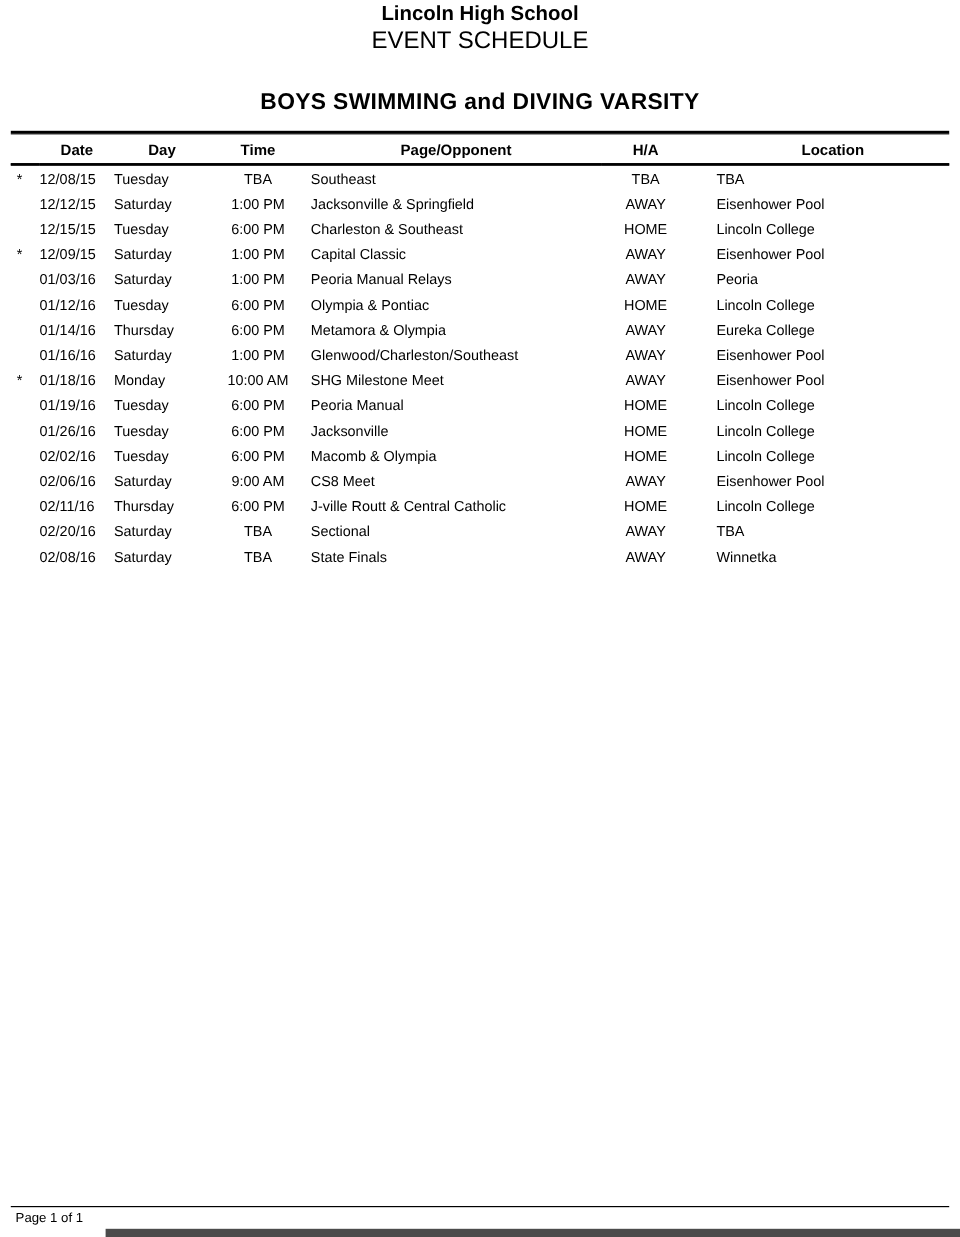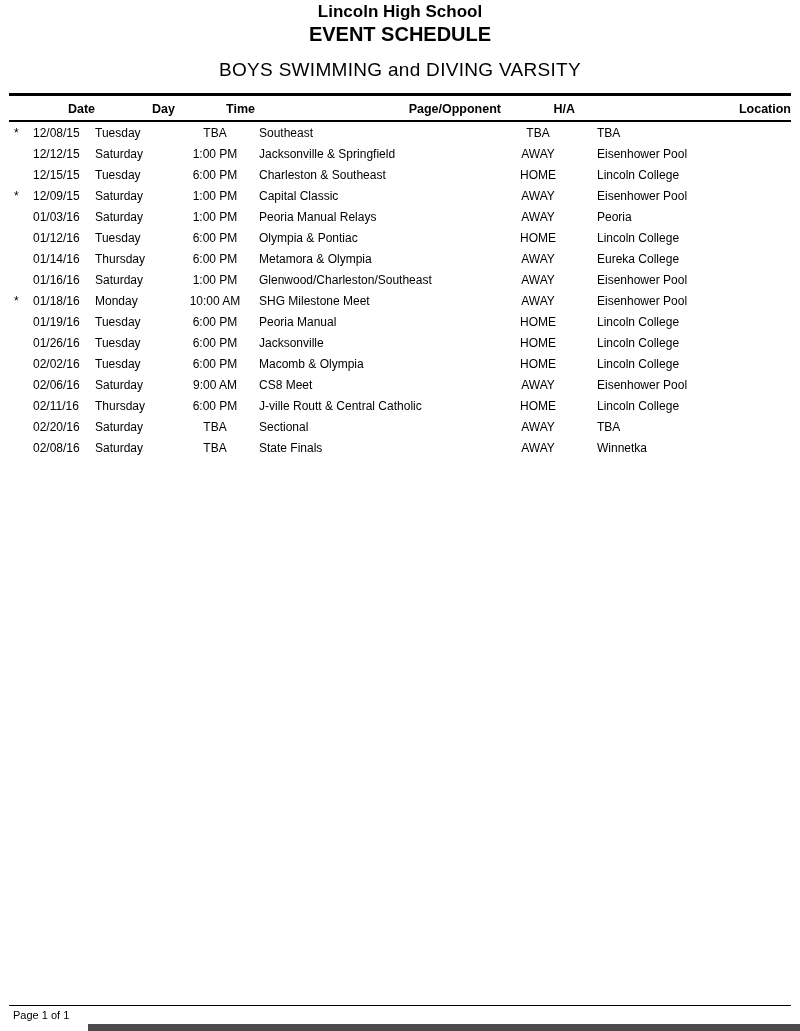--- a/index.html
+++ b/index.html
@@ -3,29 +3,29 @@
 <meta charset="utf-8">
 <style>
   * { margin:0; padding:0; box-sizing:border-box; }
   html,body { background:#fff; }
   body {
     width:800px; height:1031px; position:relative; overflow:hidden;
     font-family:"Liberation Sans", sans-serif; color:#000;
   }
   .doc-header { text-align:center; padding-top:2px; }
   .school-name { font-size:17px; font-weight:bold; line-height:1.2; }
-  .event-schedule { font-size:20px; font-weight:bold; line-height:1.2; }
-  .subtitle { font-size:19px; font-weight:normal; margin-top:13px; letter-spacing:0.3px; }
+  .event-schedule { font-size:20px; font-weight:normal; line-height:1.2; }
+  .subtitle { font-size:19px; font-weight:bold; margin-top:29px; letter-spacing:0.3px; }
 
   .table-wrap { margin:12px 9px 0 9px; }
   .top-rule { height:3px; border-top:2.5px solid #000; border-bottom:1px solid #000; }
 
   table.schedule { width:100%; border-collapse:collapse; table-layout:fixed; font-size:12px; }
   table.schedule th {
-    font-size:12.5px; font-weight:bold; text-align:right;
+    font-size:12.5px; font-weight:bold; text-align:center;
     padding:6px 0 4px 0; border-bottom:2px solid #000;
   }
   table.schedule td { padding:4px 0 3px 0; white-space:nowrap; overflow:hidden; }
 
   col.c-star { width:24px; }
   col.c-date { width:62px; }
   col.c-day  { width:80px; }
   col.c-time { width:80px; }
   col.c-event{ width:246px; }
   col.c-ha   { width:74px; }

